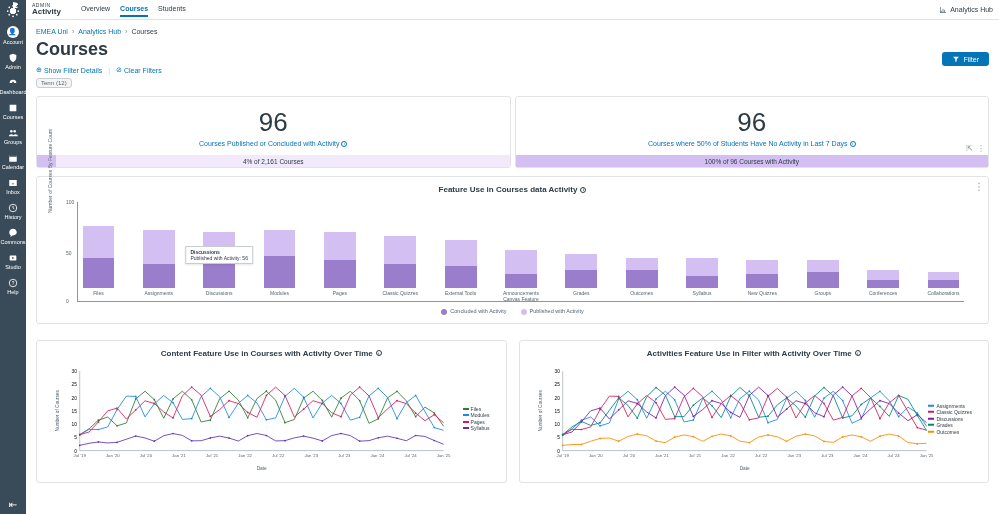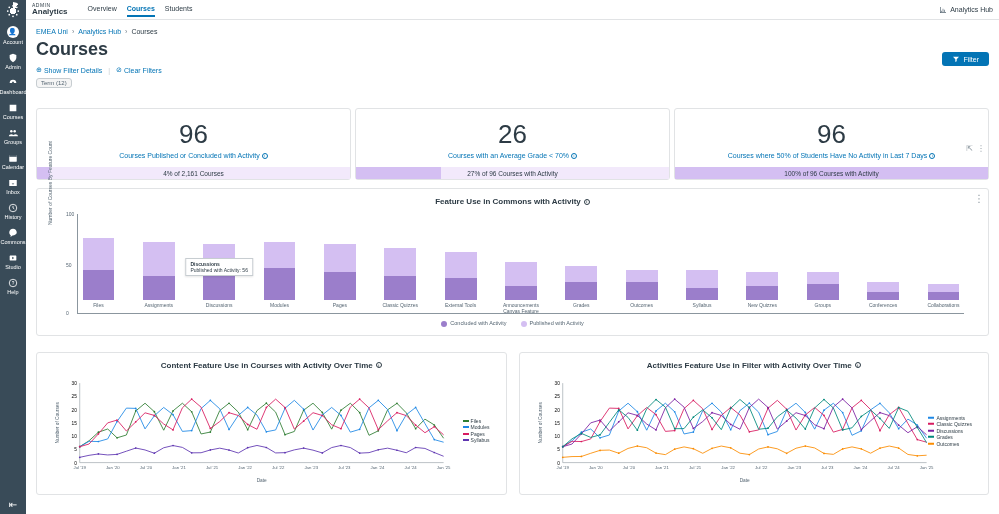--- a/index.html
+++ b/index.html
@@ -22,21 +22,21 @@
 .breadcrumb .sep { color:#73818c; }
 .breadcrumb .cur { color:#2d3b45; }
 .page-title { font-size:18px; font-weight:700; margin-top:4px; }
 .page-sub { font-size:8px; color:#556572; margin-top:2px; }
 .filter-row { display:flex; align-items:center; gap:6px; margin-top:6px; font-size:7px;}
 .filter-row a { color:#0374b5; cursor:pointer; display:flex; align-items:center; gap:2px; }
 .filter-row .div { color:#c7cdd1; }
 .chip { display:inline-block; border:1px solid #c7cdd1; border-radius:3px; padding:1px 4px; font-size:6px; margin-top:4px; color:#556572; background:#f5f5f5;}
 .btn-filter { position:absolute; right:10px; top:32px; background:#0374b5; color:#fff; border:none; border-radius:3px; padding:3px 10px; font-size:7px; display:flex; align-items:center; gap:3px; cursor:pointer;}
 .card-icons { position:absolute; right:14px; top:124px; display:flex; gap:4px; color:#8b969e; font-size:8px;}
-.kpi-row { display:flex; gap:4px; margin-top:20px; }
+.kpi-row { display:flex; gap:4px; margin-top:8px; }
 .kpi { flex:1; border:1px solid #e1e3e5; border-radius:3px; padding:10px 0 0 0; text-align:center; position:relative; }
 .kpi .big { font-size:26px; font-weight:300; color:#2d3b45; }
 .kpi .label { font-size:7px; color:#0374b5; margin-top:2px; display:flex; justify-content:center; align-items:center; gap:2px;}
 .kpi .prog-wrap { height:12px; background:#f2e9fb; margin-top:8px; position:relative; display:flex; align-items:center; justify-content:center; font-size:6.5px; color:#2d3b45;}
 .kpi .prog-fill { position:absolute; left:0; top:0; bottom:0; background:#d4bff2; }
 .kpi .prog-text { position:relative; z-index:1;}
 .info-icon { width:6px; height:6px; border:0.8px solid currentColor; border-radius:50%; display:inline-flex; align-items:center; justify-content:center; font-size:4px; }
 .chart-card { border:1px solid #e1e3e5; border-radius:3px; margin-top:8px; padding:8px 10px; position:relative;}
 .chart-title { text-align:center; font-size:8px; font-weight:600; display:flex; justify-content:center; align-items:center; gap:3px;}
 .bars { display:flex; align-items:flex-end; height:100px; gap:2.2%; margin:8px 14px 0 30px; position:relative; border-left:1px solid #8b969e; border-bottom:1px solid #8b969e;}
@@ -147,21 +147,21 @@
         <text x="12" y="16" text-anchor="middle" font-size="11" fill="#fff">?</text>
       </svg>
       <span>Help</span>
     </div>
   <div class="collapse">⇤</div>
 </div>
 
 <div class="topbar">
   <div class="brand">
     <span class="sup">ADMIN</span>
-    <span>Analytics</span>
+    <span>Activity</span>
   </div>
   <div class="topnav">
     <a>Overview</a>
     <a class="active">Courses</a>
     <a>Students</a>
   </div>
   <div class="hub-link">
     <svg width="8" height="8" viewBox="0 0 24 24">
         <path fill="#556572" d="M3 3v18h18v-2H5V3zM7 14h2v4H7zm4-6h2v10h-2zm4 3h2v7h-2z"></path>
       </svg>
@@ -210,48 +210,37 @@
       <div class="label">
           <span>Courses Published or Concluded with Activity</span>
           <span class="info-icon">i</span>
         </div>
       <div class="prog-wrap">
           <div class="prog-fill" style="width:4%"></div>
           <span class="prog-text">4% of 2,161 Courses</span>
         </div>
     </div>
     <div class="kpi">
-      <div class="big">26</div>
-      <div class="label">
-          <span>Courses with an Average Grade &lt; 70%</span>
-          <span class="info-icon">i</span>
-        </div>
-      <div class="prog-wrap">
-          <div class="prog-fill" style="width:27%"></div>
-          <span class="prog-text">27% of 96 Courses with Activity</span>
-        </div>
-    </div>
-    <div class="kpi">
       <div class="big">96</div>
       <div class="label">
           <span>Courses where 50% of Students Have No Activity in Last 7 Days</span>
           <span class="info-icon">i</span>
         </div>
       <div class="prog-wrap">
           <div class="prog-fill" style="width:100%"></div>
           <span class="prog-text">100% of 96 Courses with Activity</span>
         </div>
     </div>
   </div>
 
   
   <div class="chart-card">
     <span class="chart-menu">⋮</span>
     <div class="chart-title">
-        <span>Feature Use in Commons with Activity</span>
+        <span>Feature Use in Courses data Activity</span>
         <span class="info-icon">i</span>
       </div>
     <div class="bars" id="bars">
       <span class="ylab">Number of Courses By Feature Count</span>
       <span class="ytick" style="top:-3px">100</span>
       <span class="ytick" style="top:48%">50</span>
       <span class="ytick" style="bottom:-3px">0</span>
     <div class="bar-col">
           <div class="bar-stack">
             <div class="bar-seg-top" style="height: 32px;"></div>

